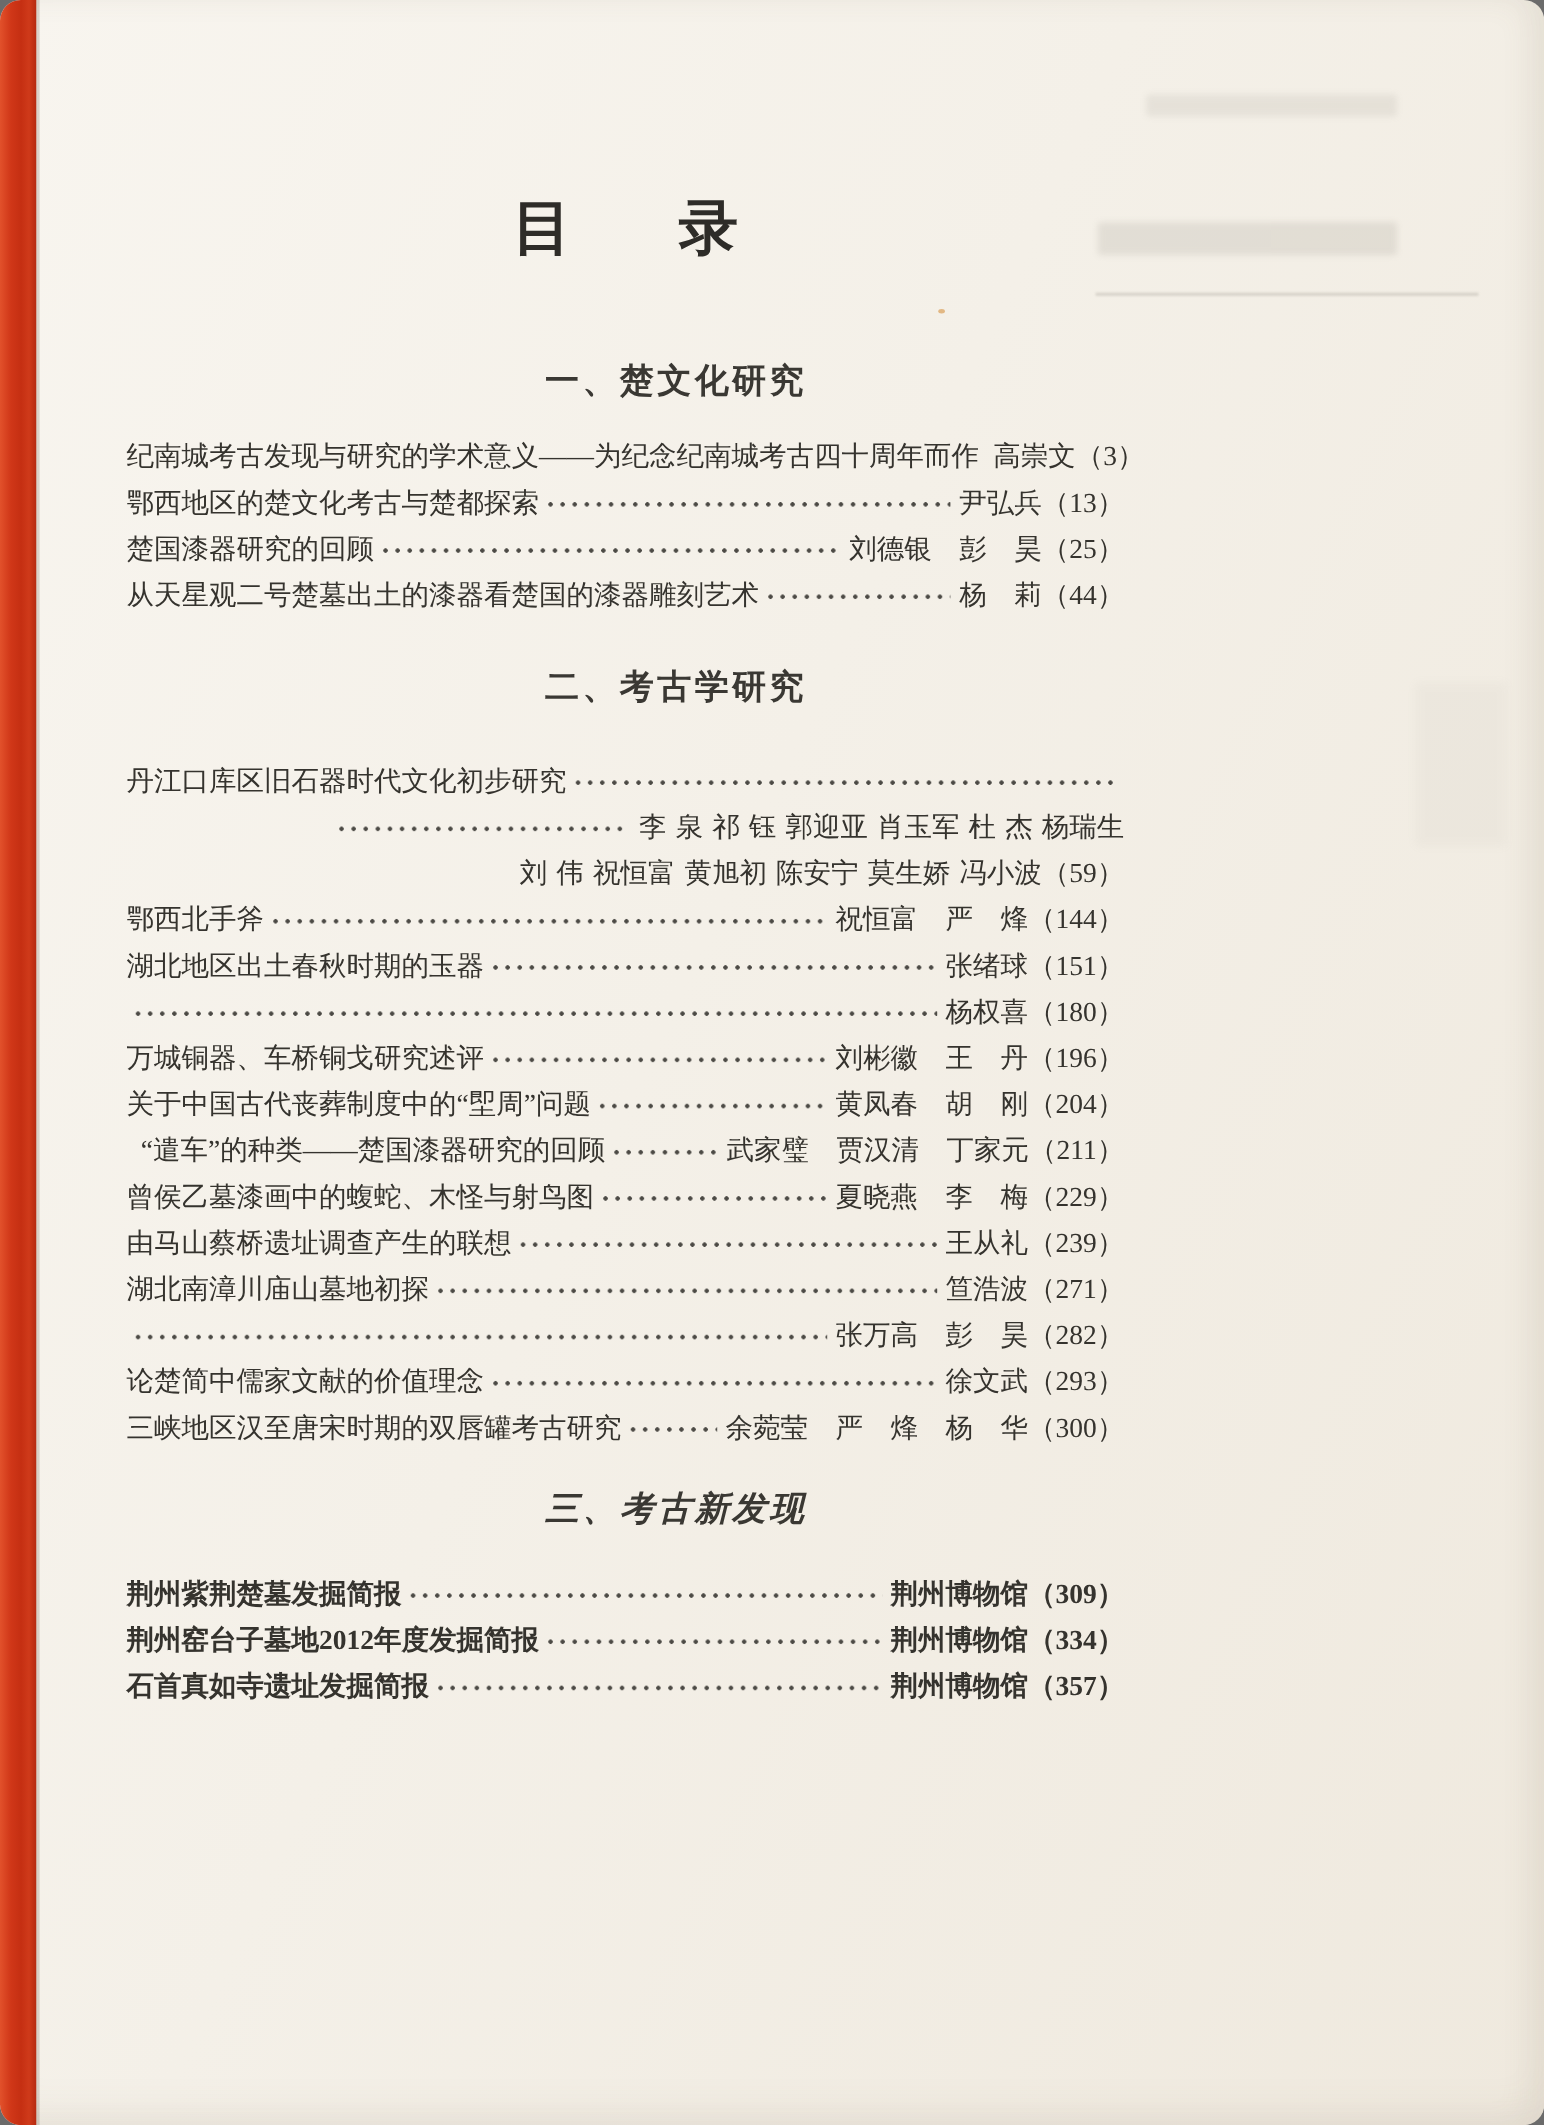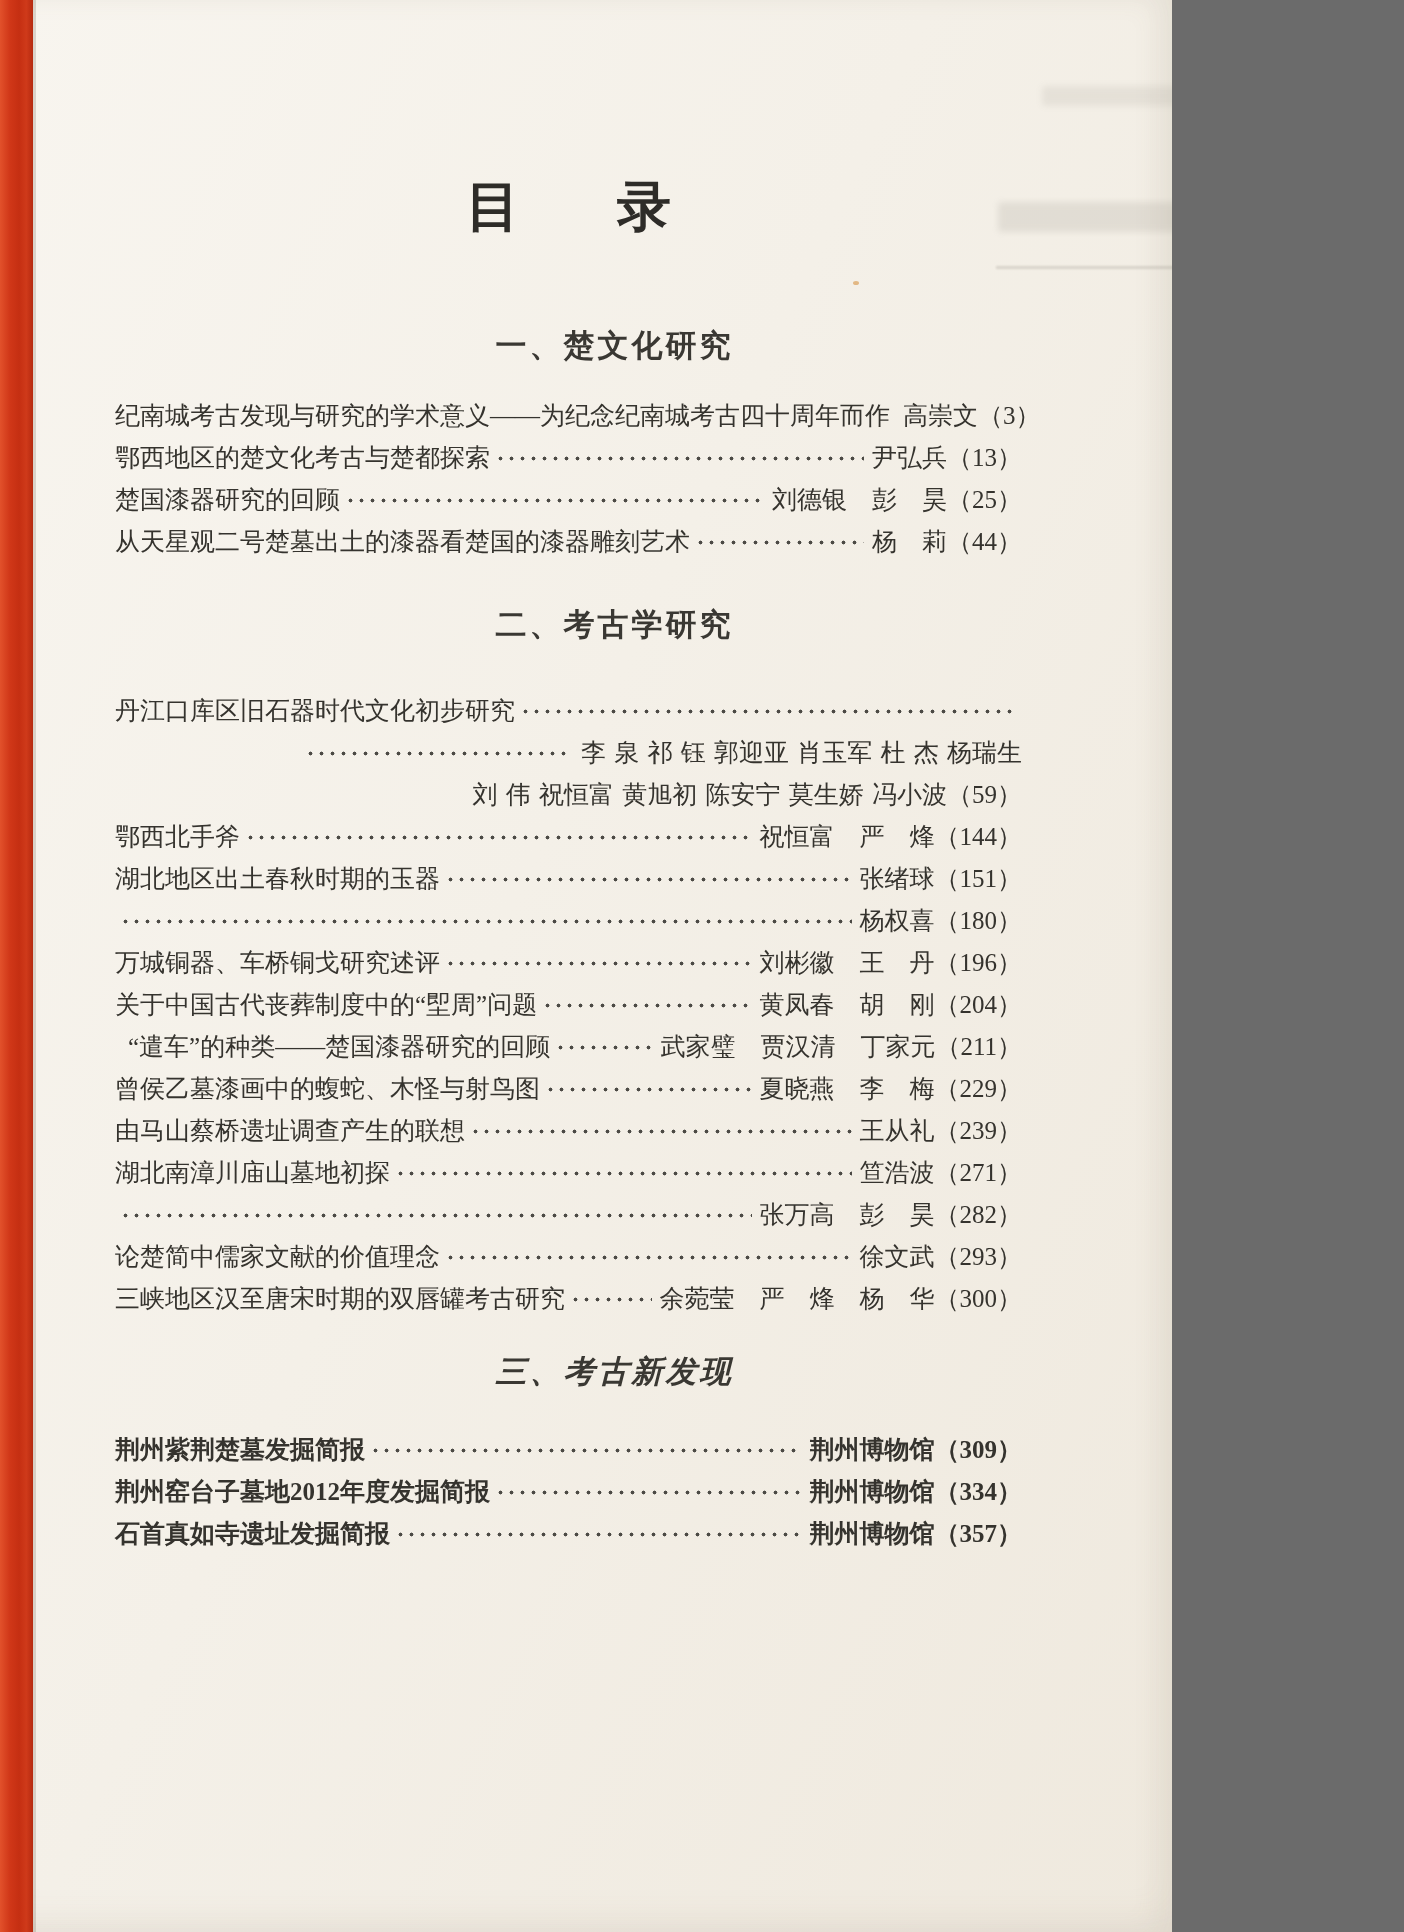--- a/index.html
+++ b/index.html
@@ -1,22 +1,23 @@
 <!DOCTYPE html>
 <html><head>
 <meta charset="utf-8">
 <style>
   html,body{margin:0;padding:0;}
   body{width:1404px;height:1932px;background:#6b6b6b;}
   .page{
-    position:relative;width:1172px;height:1932px;overflow:hidden;
+    position:relative;width:1404px;height:1932px;overflow:hidden;
     background:linear-gradient(115deg,#f8f5ef 0%,#f4f0e8 45%,#efe9de 100%);
     box-shadow:inset -16px 0 26px rgba(120,100,70,.07), inset 0 -20px 32px rgba(120,100,70,.05);
     font-family:"Liberation Serif","DejaVu Serif",serif;
     color:#35332e;
+    border-radius:19px;
   }
   .spine{
     position:absolute;left:0;top:0;width:33px;height:100%;
     background:linear-gradient(to right,#e2512b 0%,#d03718 30%,#c52f12 58%,#cf3a1a 80%,#b62a10 100%);
   }
   .spine::after{
     content:"";position:absolute;right:-3px;top:0;width:3px;height:100%;
     background:rgba(90,60,40,.18);
   }
   .content{position:absolute;left:115px;top:0;width:907px;}

